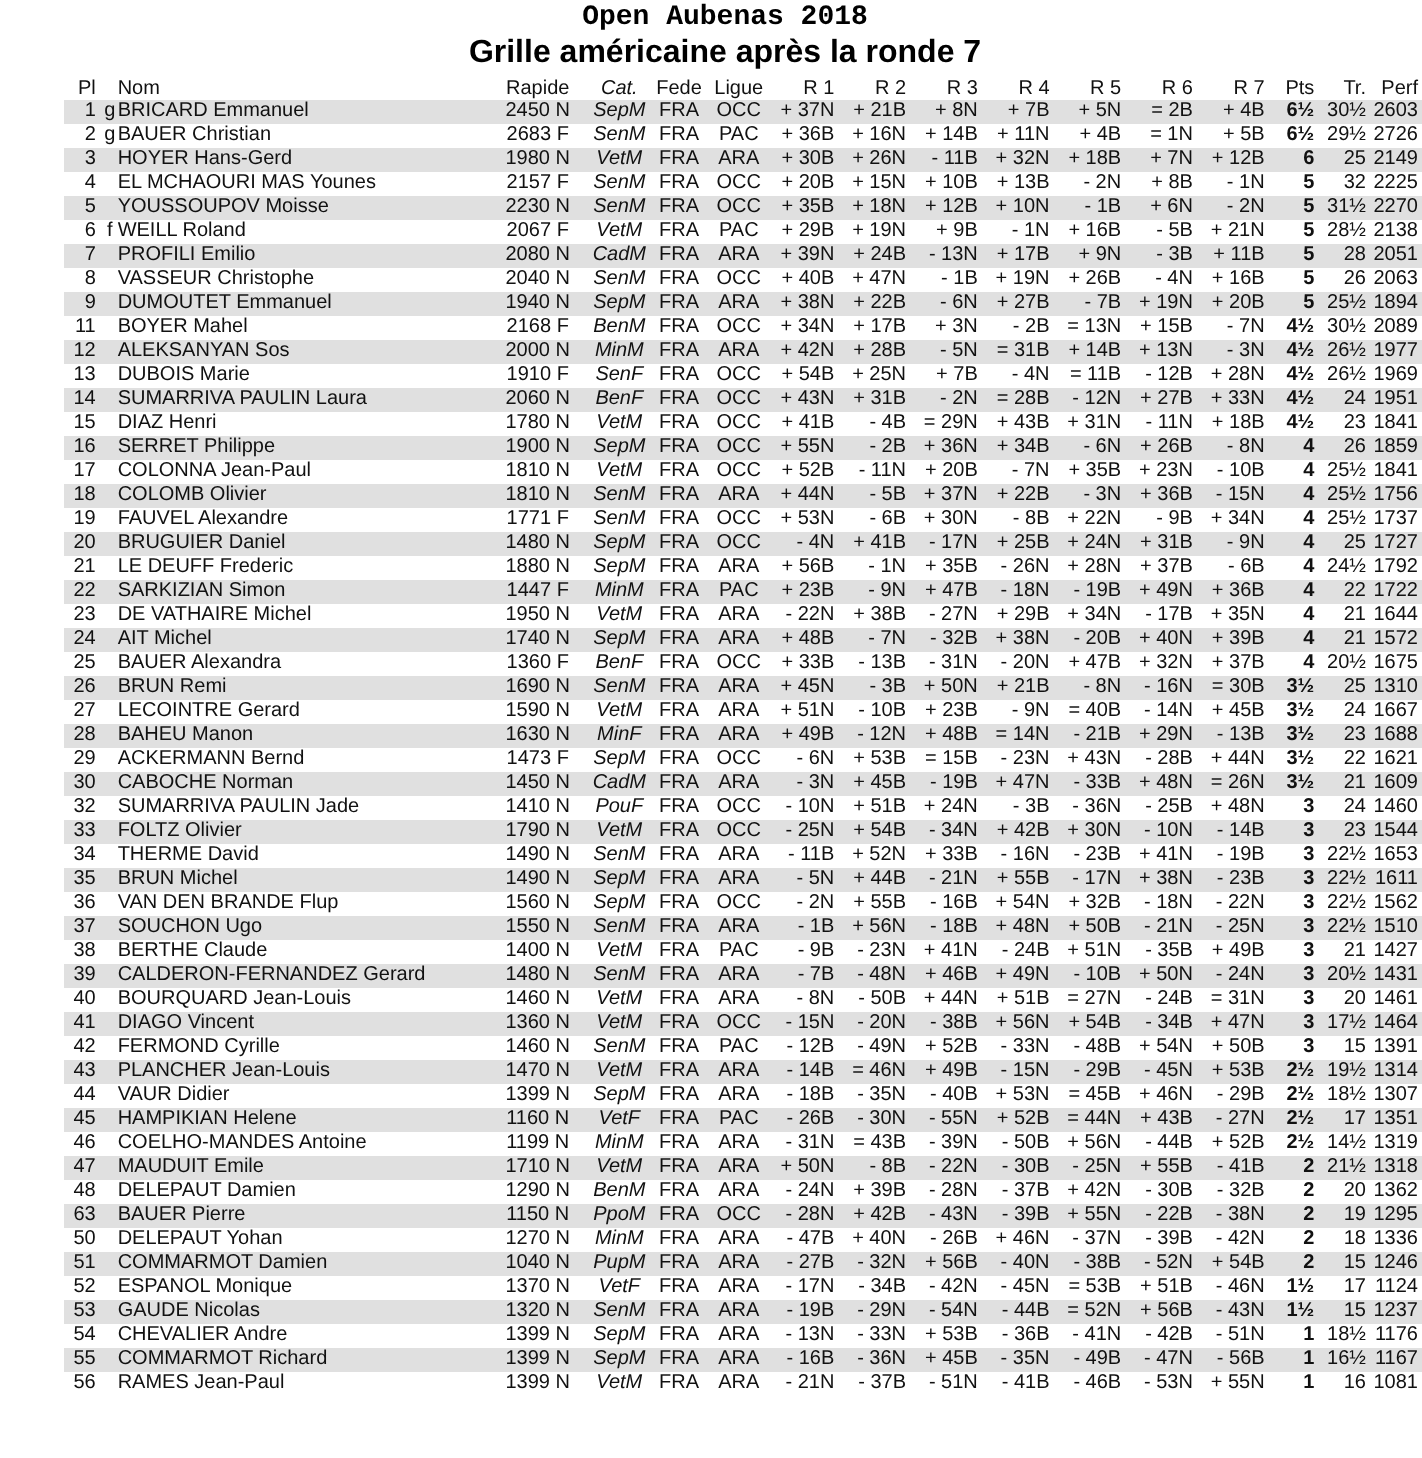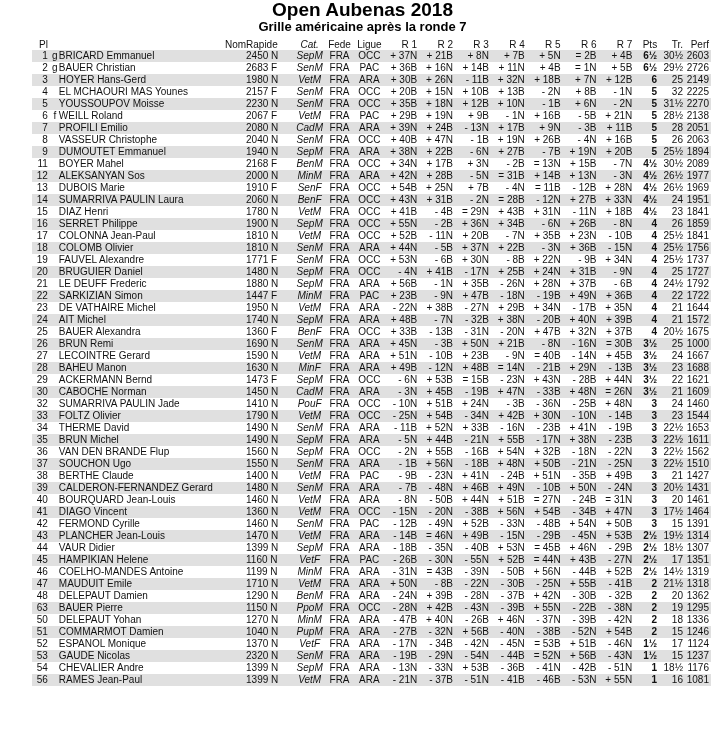--- a/index.html
+++ b/index.html
@@ -1,35 +1,35 @@
 <!DOCTYPE html>
 <html><head>
 <meta charset="utf-8">
 <style>
   html, body { margin: 0; padding: 0; background: #ffffff; }
   body { width: 711px; height: 729px; overflow: hidden; font-family: "Liberation Sans", sans-serif; color: #111; }
   .titles { text-align: center; font-weight: bold; color: #000; }
-  .title1 { font-size: 19px; line-height: 17px; padding-top: 1px; margin-left: 14px; }
-  .title2 { font-size: 13px; line-height: 17px; margin-left: 14px; }
+  .title1 { font-size: 14px; line-height: 17px; padding-top: 1px; margin-left: 14px; font-family: Liberation Mono, monospace; }
+  .title2 { font-size: 16px; line-height: 17px; margin-left: 14px; }
   table { border-collapse: collapse; margin-left: 32px; margin-top: 3px; font-size: 10px; }
   th { font-weight: normal; color: #111; height: 12px; padding: 0; white-space: nowrap; }
   td { height: 12px; padding: 0; white-space: nowrap; line-height: 12px; }
   tr.row:nth-child(odd) td { background: #e0e0e0; }
   .c-pl { width: 16px; text-align: right; padding-right: 3px; }
   .c-tit { width: 8px; text-align: center; }
   .c-name { width: 188px; text-align: left; font-weight: normal; }
-  .c-rapide { width: 46px; text-align: left; padding-right: 3px; }
+  .c-rapide { width: 46px; text-align: center; padding-right: 3px; }
   .c-cat { width: 30px; text-align: center; font-style: italic; }
   .c-fede { width: 30px; text-align: center; }
   .c-ligue { width: 30px; text-align: center; }
   .c-r { width: 33px; text-align: right; padding-right: 3px; }
   .c-pts { width: 22px; text-align: right; font-weight: bold; }
   .c-tr { width: 26px; text-align: right; }
   .c-perf { width: 26px; text-align: right; padding-right: 2px; }
-  th.c-name { font-weight: normal; text-align: right; }
+  th.c-name { font-weight: normal; }
   th.c-pts { font-weight: normal; }
 </style>
 </head>
 <body>
 
 <div class="titles">
   <div class="title1">Open Aubenas 2018</div>
   <div class="title2">Grille américaine après la ronde 7</div>
 </div>
 
@@ -522,21 +522,21 @@
         <td class="c-ligue">ARA</td>
         <td class="c-r">+ 45N</td>
         <td class="c-r">- 3B</td>
         <td class="c-r">+ 50N</td>
         <td class="c-r">+ 21B</td>
         <td class="c-r">- 8N</td>
         <td class="c-r">- 16N</td>
         <td class="c-r">= 30B</td>
         <td class="c-pts">3½</td>
         <td class="c-tr">25</td>
-        <td class="c-perf">1000</td>
+        <td class="c-perf">1310</td>
       </tr>
       <tr class="row">
         <td class="c-pl">27</td>
         <td class="c-tit"></td>
         <td class="c-name">LECOINTRE Gerard</td>
         <td class="c-rapide">1590 N</td>
         <td class="c-cat">VetM</td>
         <td class="c-fede">FRA</td>
         <td class="c-ligue">ARA</td>
         <td class="c-r">+ 51N</td>
@@ -1003,21 +1003,21 @@
         <td class="c-r">+ 51B</td>
         <td class="c-r">- 46N</td>
         <td class="c-pts">1½</td>
         <td class="c-tr">17</td>
         <td class="c-perf">1124</td>
       </tr>
       <tr class="row">
         <td class="c-pl">53</td>
         <td class="c-tit"></td>
         <td class="c-name">GAUDE Nicolas</td>
-        <td class="c-rapide">2320 N</td>
+        <td class="c-rapide">1320 N</td>
         <td class="c-cat">SenM</td>
         <td class="c-fede">FRA</td>
         <td class="c-ligue">ARA</td>
         <td class="c-r">- 19B</td>
         <td class="c-r">- 29N</td>
         <td class="c-r">- 54N</td>
         <td class="c-r">- 44B</td>
         <td class="c-r">= 52N</td>
         <td class="c-r">+ 56B</td>
         <td class="c-r">- 43N</td>
@@ -1038,20 +1038,39 @@
         <td class="c-r">+ 53B</td>
         <td class="c-r">- 36B</td>
         <td class="c-r">- 41N</td>
         <td class="c-r">- 42B</td>
         <td class="c-r">- 51N</td>
         <td class="c-pts">1</td>
         <td class="c-tr">18½</td>
         <td class="c-perf">1176</td>
       </tr>
       <tr class="row">
+        <td class="c-pl">55</td>
+        <td class="c-tit"></td>
+        <td class="c-name">COMMARMOT Richard</td>
+        <td class="c-rapide">1399 N</td>
+        <td class="c-cat">SepM</td>
+        <td class="c-fede">FRA</td>
+        <td class="c-ligue">ARA</td>
+        <td class="c-r">- 16B</td>
+        <td class="c-r">- 36N</td>
+        <td class="c-r">+ 45B</td>
+        <td class="c-r">- 35N</td>
+        <td class="c-r">- 49B</td>
+        <td class="c-r">- 47N</td>
+        <td class="c-r">- 56B</td>
+        <td class="c-pts">1</td>
+        <td class="c-tr">16½</td>
+        <td class="c-perf">1167</td>
+      </tr>
+      <tr class="row">
         <td class="c-pl">56</td>
         <td class="c-tit"></td>
         <td class="c-name">RAMES Jean-Paul</td>
         <td class="c-rapide">1399 N</td>
         <td class="c-cat">VetM</td>
         <td class="c-fede">FRA</td>
         <td class="c-ligue">ARA</td>
         <td class="c-r">- 21N</td>
         <td class="c-r">- 37B</td>
         <td class="c-r">- 51N</td>

